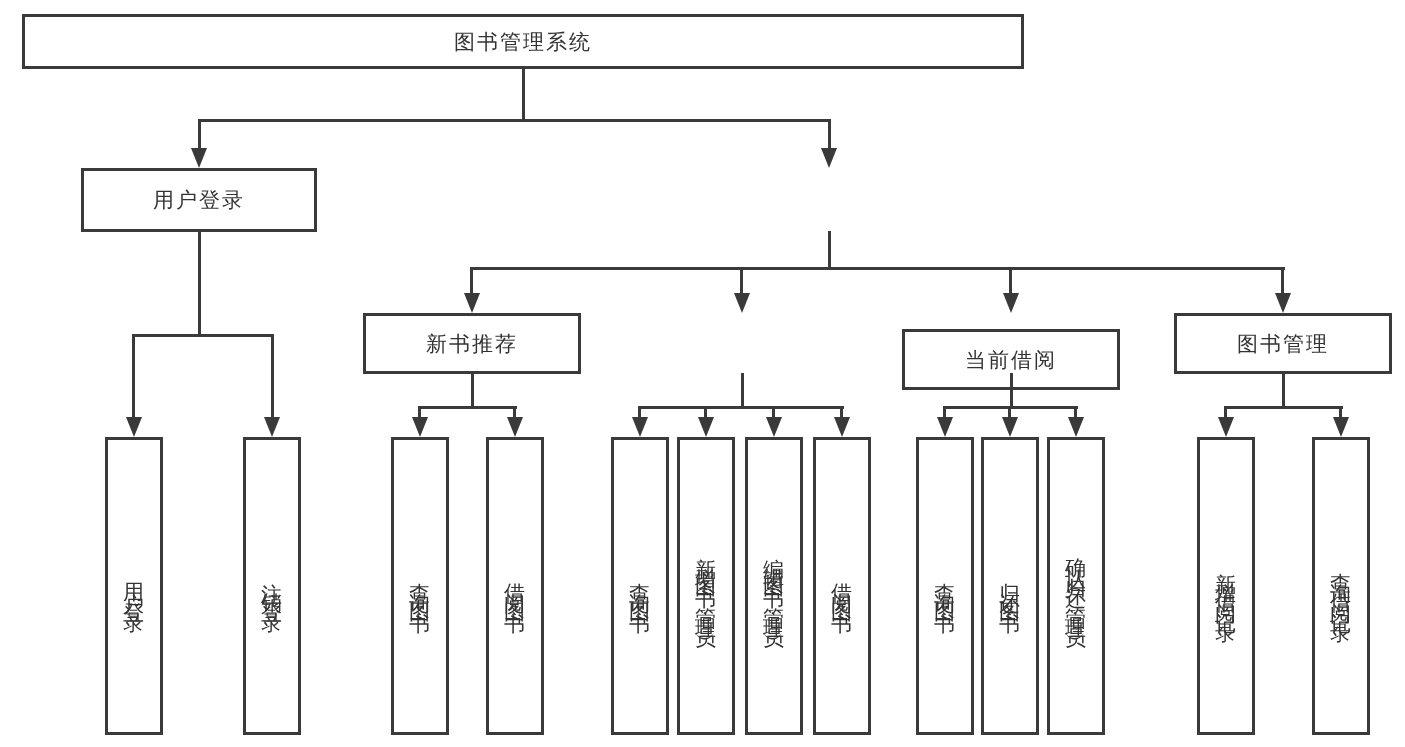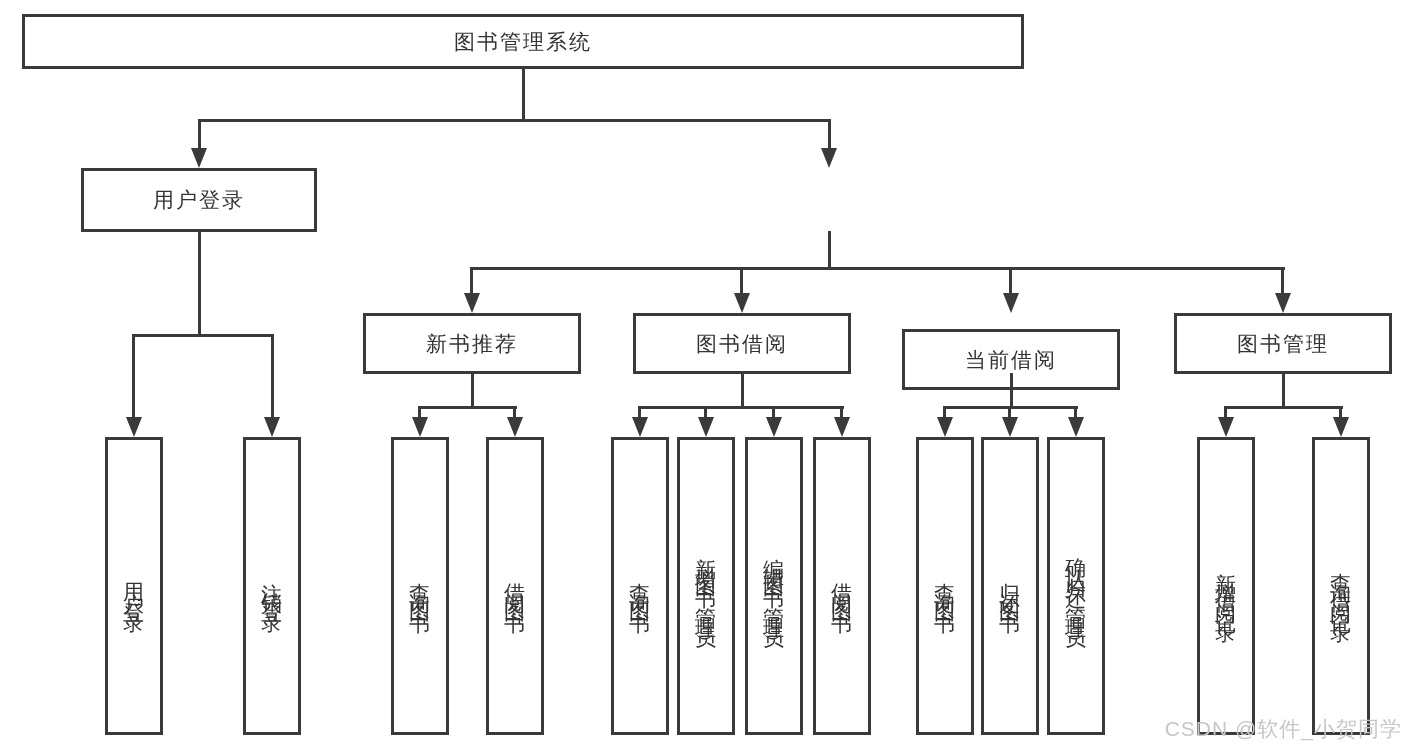--- a/index.html
+++ b/index.html
@@ -86,23 +86,20 @@
   <div class="vline" style="left:740px;top:267px;height:28px;"></div>
   <div class="arrowhead" style="left:734px;top:293px;"></div>
   <div class="vline" style="left:1009px;top:267px;height:28px;"></div>
   <div class="arrowhead" style="left:1003px;top:293px;"></div>
   <div class="vline" style="left:1281px;top:267px;height:28px;"></div>
   <div class="arrowhead" style="left:1275px;top:293px;"></div>
 
   <div class="box" style="left:363px;top:313px;width:218px;height:61px;text-align:right;">
     <span>新书推荐</span>
   </div>
-  <div class="box" style="left:633px;top:313px;width:218px;height:61px;">
-    <span>图书借阅</span>
-  </div>
   <div class="box" style="left:902px;top:313px;width:218px;height:61px;margin-top:16px;">
     <span>当前借阅</span>
   </div>
   <div class="box" style="left:1174px;top:313px;width:218px;height:61px;">
     <span>图书管理</span>
   </div>
 
   <div class="vline" style="left:471px;top:373px;height:35px;"></div>
   <div class="hline" style="left:419px;top:406px;width:98px;"></div>
   <div class="vline" style="left:418px;top:406px;height:13px;"></div>
@@ -174,15 +171,14 @@
     <span class="vtext">确认归还（管理员）</span>
   </div>
 
   <div class="box" style="left:1197px;top:437px;width:58px;height:298px;">
     <span class="vtext">新增借阅记录</span>
   </div>
   <div class="box" style="left:1312px;top:437px;width:58px;height:298px;">
     <span class="vtext">查询借阅记录</span>
   </div>
 
-  <div class="watermark">CSDN @软件_小贺同学</div>
 
 </div>
 
 </body></html>

